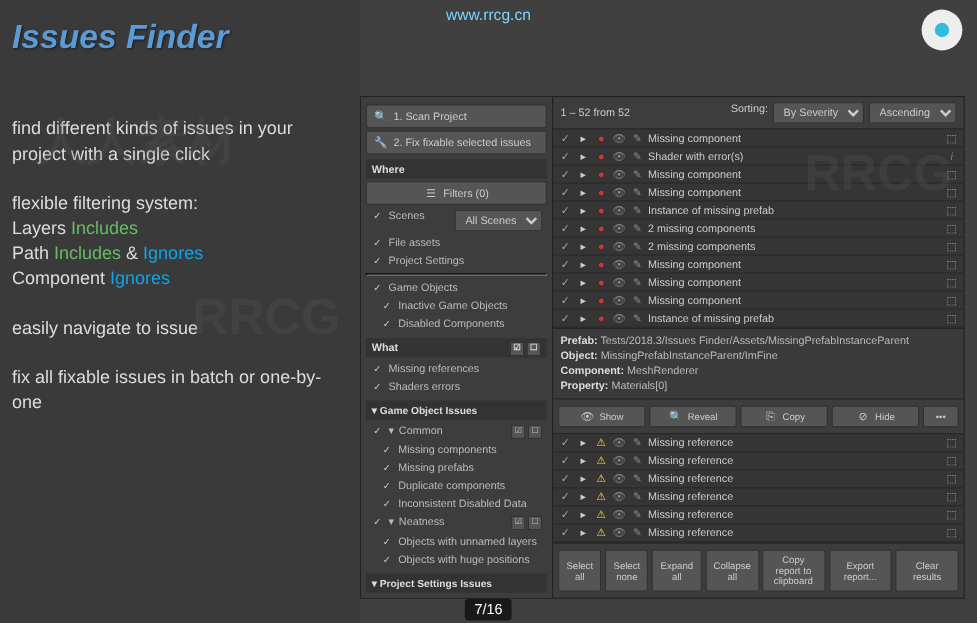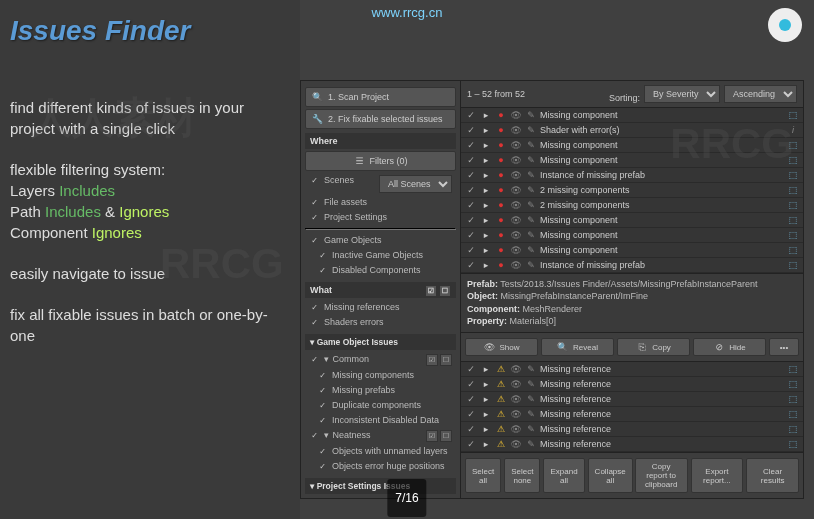--- a/index.html
+++ b/index.html
@@ -2,32 +2,32 @@
 <html><head>
 <meta charset="utf-8">
 <style>
 *{margin:0;padding:0;box-sizing:border-box;font-family:Arial,sans-serif}
 body{background:#404040;width:814px;height:519px;overflow:hidden;position:relative;color:#ccc;font-size:10px}
 .page{display:flex;height:100%}
 .left-panel{width:300px;padding:15px 10px;background:#3a3a3a}
 .title{font-size:28px;font-weight:bold;color:#5b9bd5;font-style:italic;margin-bottom:50px;text-shadow:1px 1px 2px rgba(0,0,0,.5)}
 .desc{font-size:15px;color:#ddd;line-height:1.4;margin-bottom:20px}
 .green{color:#6b6}
-.red{color:#bef264}
+.red{color:#0ea5e9}
 .right-panel{flex:1;background:#383838;border:1px solid #222;display:flex;margin:80px 10px 20px 0;font-size:9px}
 .sidebar{width:160px;background:#3d3d3d;border-right:1px solid #222;overflow-y:auto;padding:4px}
 .main{flex:1;display:flex;flex-direction:column;overflow:hidden}
 .btn{background:#555;border:1px solid #333;color:#ccc;padding:3px 6px;margin:2px 0;display:flex;align-items:center;gap:4px;cursor:pointer;font-size:9px;width:100%;border-radius:2px}
 .section-hdr{background:#333;padding:3px 5px;font-weight:bold;color:#ddd;margin:4px 0 2px}
 .chk{display:flex;align-items:flex-start;gap:4px;padding:2px 4px;cursor:pointer;color:#bbb}
 .chk::before{content:"✓";width:11px;height:11px;display:inline-flex;align-items:center;justify-content:center;font-size:8px;color:#ccc}
 .indent{padding-left:12px}
 .dropdown{background:#555;border:1px solid #333;padding:2px 4px;color:#ccc;font-size:9px}
 .topbar{display:flex;justify-content:space-between;align-items:center;padding:4px 6px;background:#3d3d3d;border-bottom:1px solid #222}
-.sorting{display:flex;gap:4px;align-items:flex-end}
+.sorting{display:flex;gap:4px;align-items:flex-start}
 .list{flex:1;overflow-y:auto;background:#353535}
 .row{display:flex;align-items:center;gap:3px;padding:1px 4px;border-bottom:1px solid #2a2a2a;height:15px}
 .ic{width:12px;height:12px;display:inline-flex;align-items:center;justify-content:center;font-size:9px}
 .ic-chk{color:#aaa}
 .ic-err{color:#d33;font-weight:bold}
 .ic-warn{color:#fc3}
 .ic-eye{color:#888}
 .ic-pen{color:#888}
 .ic-cube{color:#7bd;margin-left:auto}
 .ic-info{color:#888;font-style:italic}
@@ -35,21 +35,21 @@
 .detail{background:#3a3a3a;padding:4px 6px;border-top:1px solid #222;border-bottom:1px solid #222;font-size:9px;line-height:1.4;color:#bbb}
 .detail b{color:#ddd}
 .toolbar{display:flex;gap:3px;padding:3px 4px;background:#3d3d3d;border-bottom:1px solid #222}
 .toolbar .btn{width:auto;flex:1;justify-content:center;font-size:8px;padding:2px 4px}
 .footer{background:#3d3d3d;padding:3px 4px;display:flex;flex-direction:row;gap:2px;border-top:1px solid #222}
 .footer-row{display:flex;gap:3px}
 .footer-row .btn{width:auto;flex:1;justify-content:center;font-size:8px}
 .watermark{position:absolute;top:5px;left:50%;transform:translateX(-50%);color:#7dd3fc;font-size:13px;z-index:10}
 .logo{position:absolute;top:8px;right:12px;width:34px;height:34px;background:#eee;border-radius:50%;z-index:10;display:flex;align-items:center;justify-content:center}
 .logo::before{content:"";width:12px;height:12px;background:#3bd;border-radius:50%}
-.pager{position:absolute;bottom:2px;left:50%;transform:translateX(-50%);background:rgba(0,0,0,.6);color:#fff;padding:12px 8px;font-size:12px;border-radius:3px;z-index:10}
+.pager{position:absolute;bottom:2px;left:50%;transform:translateX(-50%);background:rgba(0,0,0,.6);color:#fff;padding:2px 8px;font-size:12px;border-radius:3px;z-index:10}
 .hdr-icons{display:flex;gap:2px;float:right}
 .hdr-icons span{width:12px;height:12px;background:#555;border:1px solid #333;display:inline-block;font-size:7px;text-align:center;line-height:10px}
 .wm-big{position:absolute;color:rgba(90,90,90,.25);font-size:42px;font-weight:bold;pointer-events:none;z-index:5}
 </style>
 </head>
 <body>
 
 <div class="watermark">www.rrcg.cn</div>
 <div class="logo"></div>
 <div class="wm-big" style="top:90px;left:30px">人人素材</div>
@@ -111,21 +111,21 @@
           </span></div>
       <div class="chk indent">Missing components</div>
       <div class="chk indent">Missing prefabs</div>
       <div class="chk indent">Duplicate components</div>
       <div class="chk indent">Inconsistent Disabled Data</div>
       <div class="chk">▾ <span>Neatness</span><span class="hdr-icons" style="margin-left:auto">
             <span>☑</span>
             <span>☐</span>
           </span></div>
       <div class="chk indent">Objects with unnamed layers</div>
-      <div class="chk indent">Objects error huge positions</div>
+      <div class="chk indent">Objects with huge positions</div>
 
       <div class="section-hdr" style="font-size:8.5px">▾ <span>Project Settings Issues</span></div>
       <div class="chk indent">Duplicate Layers</div>
 
     </div>
 
     <div class="main">
       <div class="topbar">
         <span>1 – 52 from 52</span>
         <div class="sorting">

